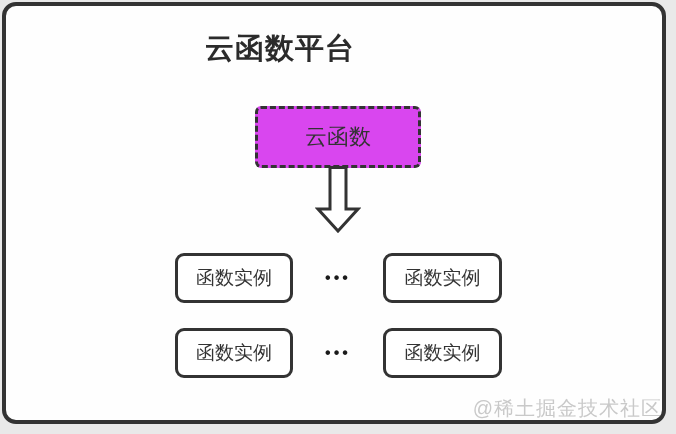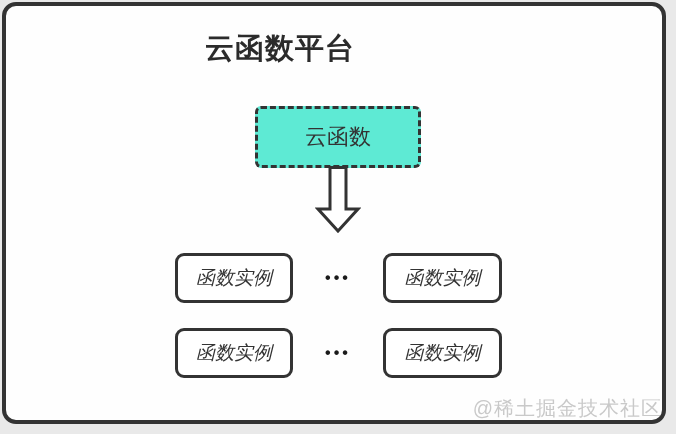--- a/index.html
+++ b/index.html
@@ -38,21 +38,21 @@
   }
   .cloud-box {
     position: absolute;
     left: 255px;
     top: 106px;
     width: 166px;
     height: 62px;
     box-sizing: border-box;
     border: 3px dashed #333333;
     border-radius: 6px;
-    background: #5eead4;
+    background: #d946ef;
     display: flex;
     align-items: center;
     justify-content: center;
     font-size: 22px;
     color: #333333;
   }
   .arrow-wrap {
     position: absolute;
     left: 315px;
     top: 166px;
@@ -65,21 +65,20 @@
     height: 50px;
     box-sizing: border-box;
     border: 3px solid #333333;
     border-radius: 9px;
     background: #ffffff;
     display: flex;
     align-items: center;
     justify-content: center;
     font-size: 19px;
     color: #333333;
-    font-style: italic;
   }
   .inst-r1l { left: 175px; top: 253px; }
   .inst-r1r { left: 383px; top: 253px; width: 119px; }
   .inst-r2l { left: 175px; top: 328px; }
   .inst-r2r { left: 383px; top: 328px; width: 119px; }
   .dots {
     position: absolute;
     left: 308px;
     width: 60px;
     height: 50px;

